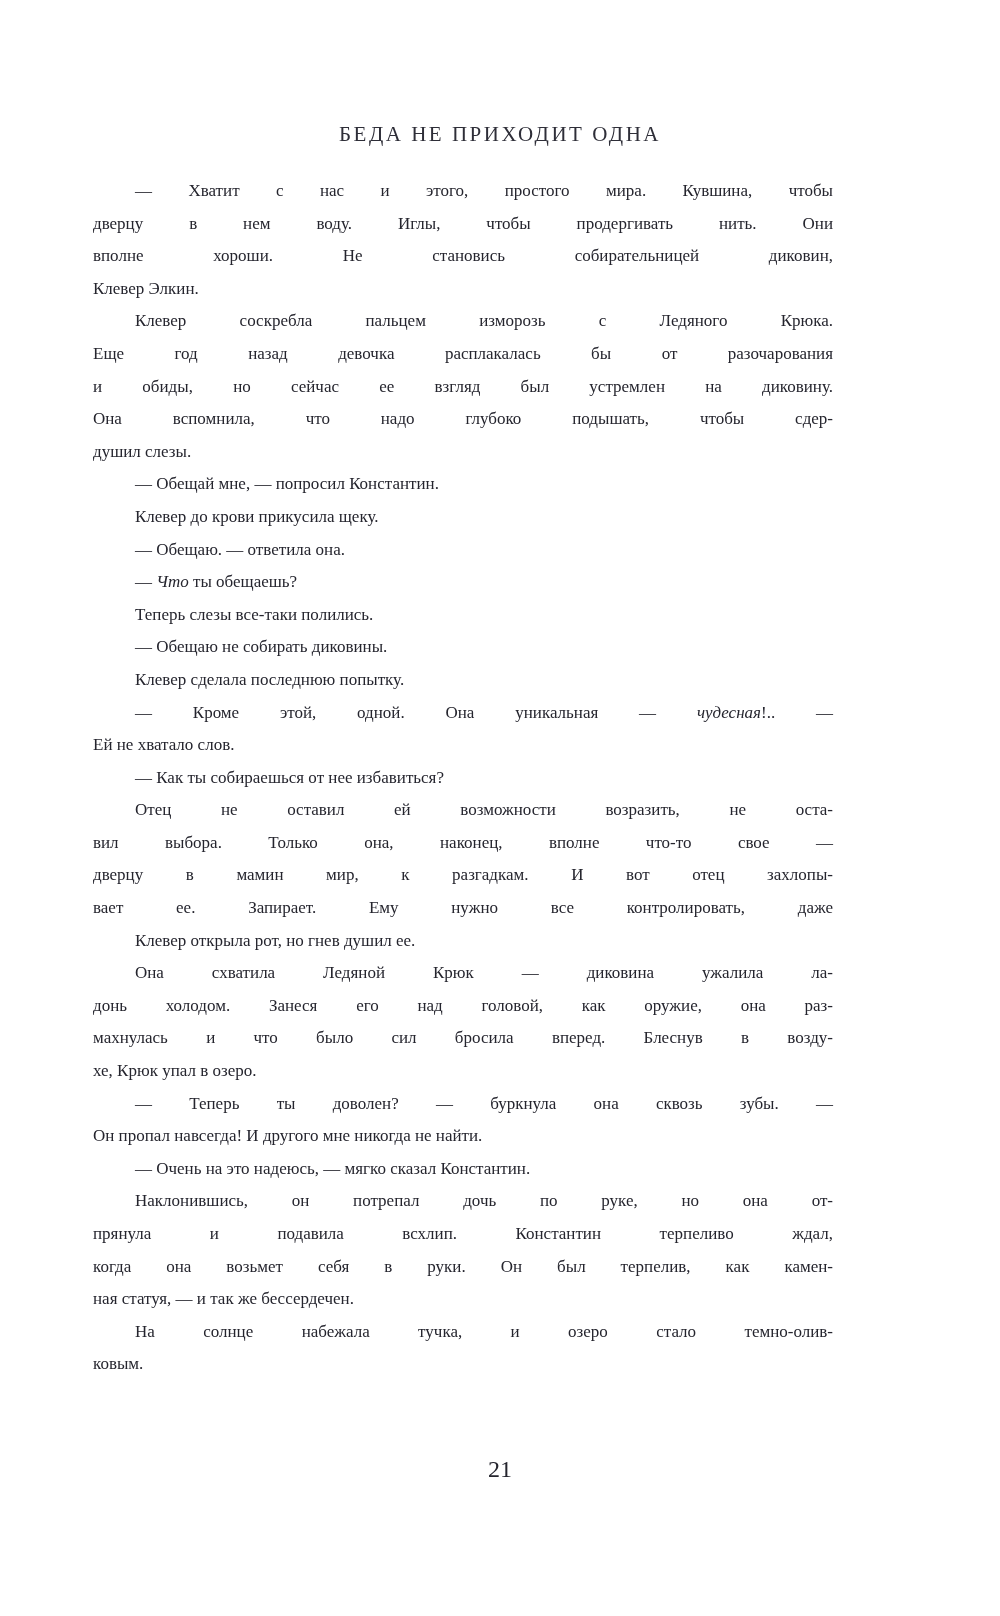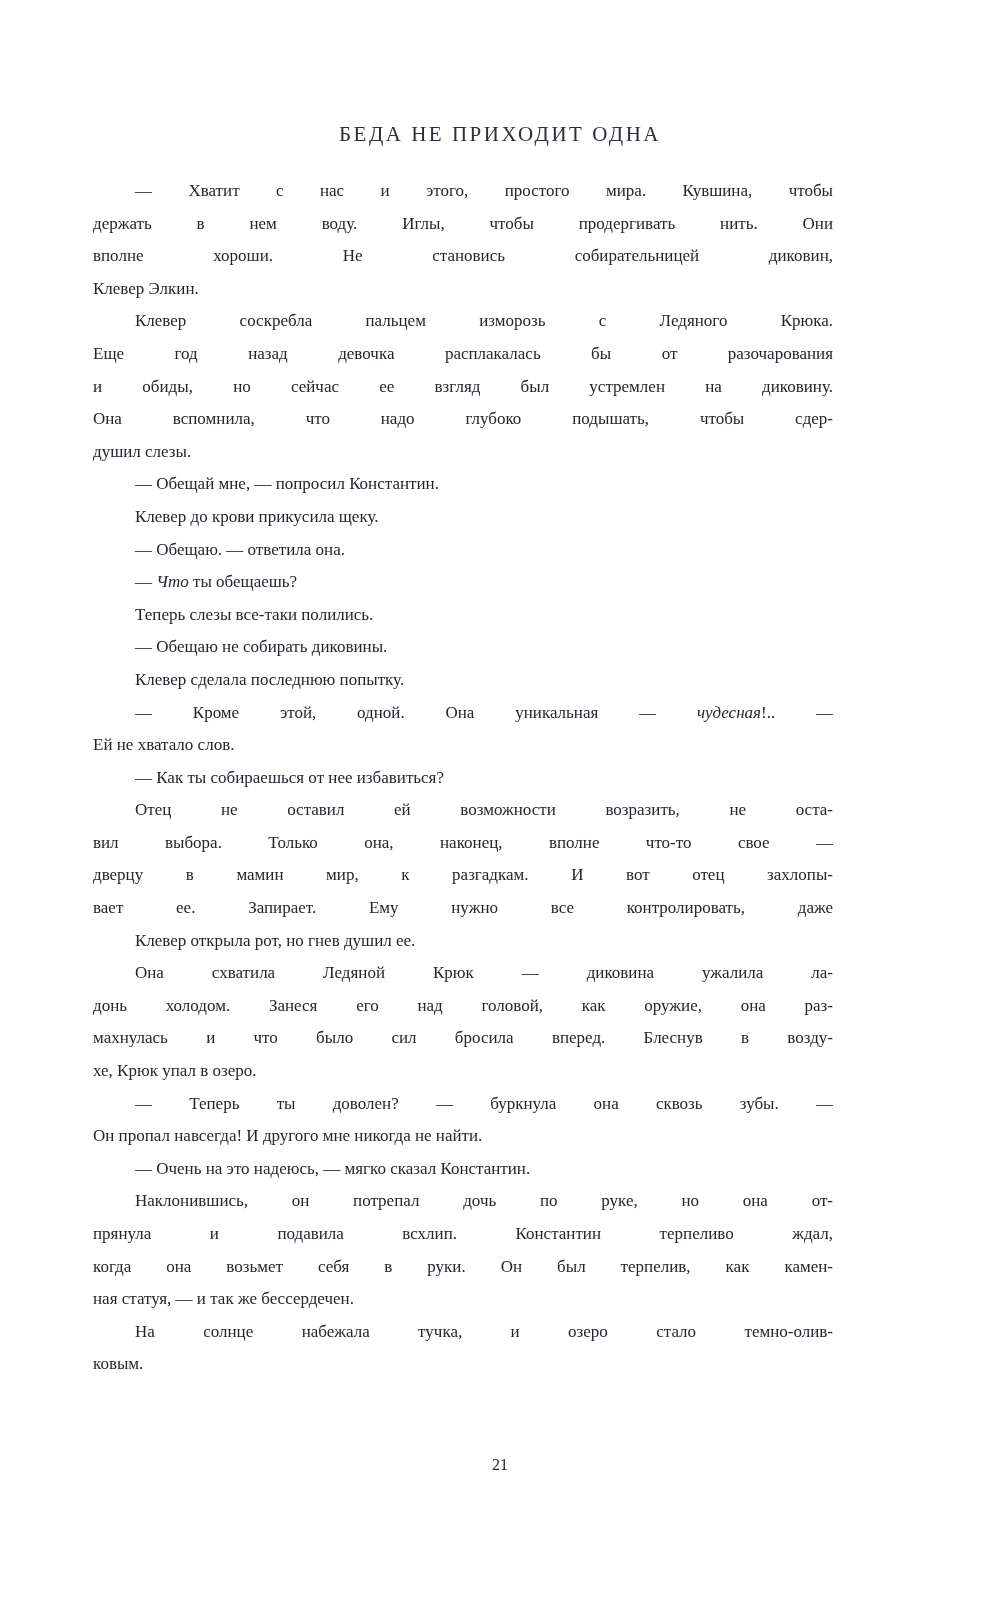--- a/index.html
+++ b/index.html
@@ -37,34 +37,34 @@
     text-align-last: justify;
   }
   .line.first { text-indent: 42px; }
   .line.last { text-align-last: left; }
   .italic { font-style: italic; }
   .page-number {
     position: absolute;
     top: 1440px;
     left: 0; right: 0;
     text-align: center;
-    font-size: 16px;
+    font-size: 24px;
     color: #25252e;
   }
 </style>
 </head>
 <body>
 
 <div class="page">
   <div class="running-head">БЕДА НЕ ПРИХОДИТ ОДНА</div>
 
   <div class="text-body">
       <div class="paragraph">
         <div class="line first"><span>— Хватит с нас и этого, простого мира. Кувшина, чтобы</span></div>
-        <div class="line"><span>держать в нем воду. Иглы, чтобы продергивать нить. Они</span></div>
+        <div class="line"><span>дверцу в нем воду. Иглы, чтобы продергивать нить. Они</span></div>
         <div class="line"><span>вполне хороши. Не становись собирательницей диковин,</span></div>
         <div class="line last"><span>Клевер Элкин.</span></div>
       </div>
       <div class="paragraph">
         <div class="line first"><span>Клевер соскребла пальцем изморозь с Ледяного Крюка.</span></div>
         <div class="line"><span>Еще год назад девочка расплакалась бы от разочарования</span></div>
         <div class="line"><span>и обиды, но сейчас ее взгляд был устремлен на диковину.</span></div>
         <div class="line"><span>Она вспомнила, что надо глубоко подышать, чтобы сдер-</span></div>
         <div class="line last"><span>душил слезы.</span></div>
       </div>

